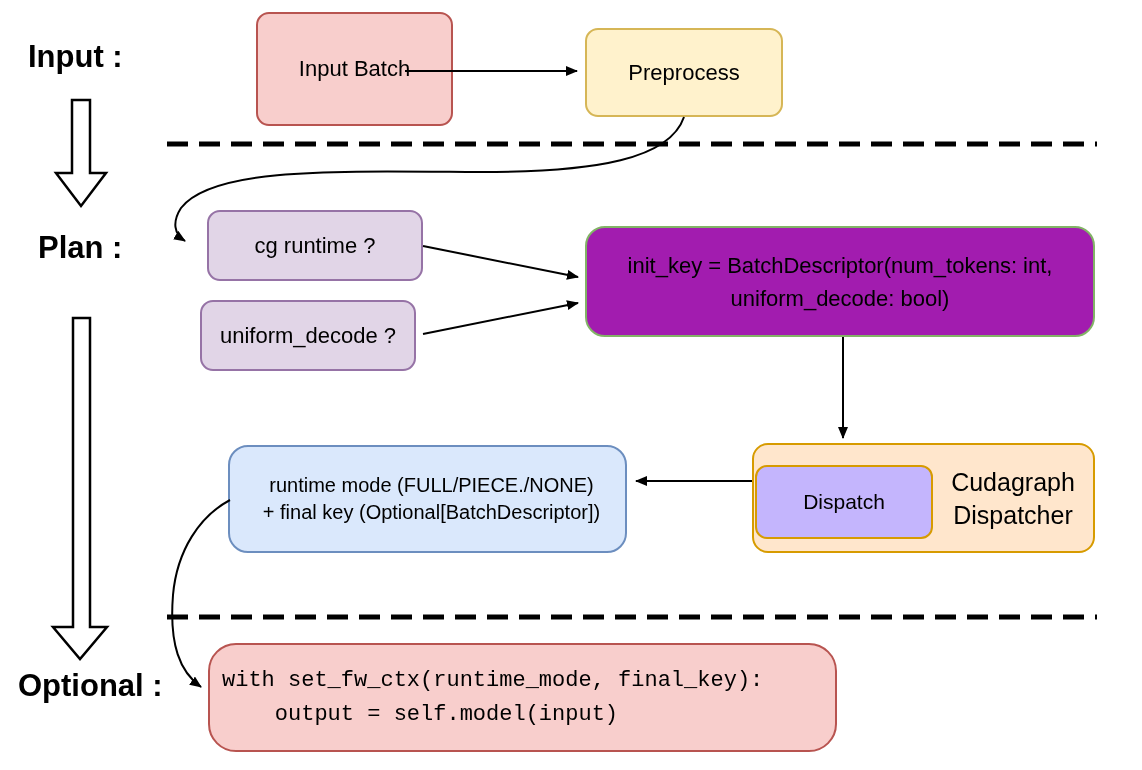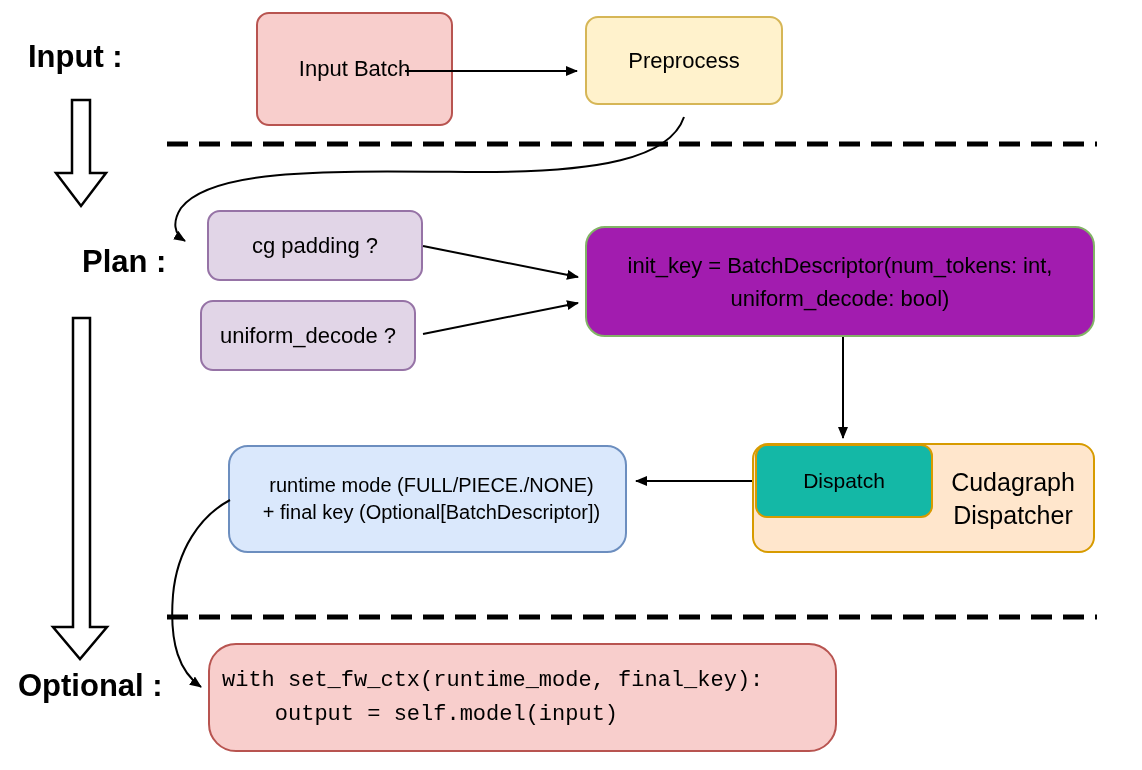--- a/index.html
+++ b/index.html
@@ -31,39 +31,39 @@
     font-size:22px;
     line-height:1.25;
   }
   .node .ln{white-space:nowrap;}
   .red   {background:#F8CECC;border-color:#B85450;}
   .yellow{background:#FFF2CC;border-color:#D6B656;}
   .purple{background:#E1D5E7;border-color:#9673A6;}
   .green {background:#a21caf;border-color:#82B366;border-radius:20px;}
   .blue  {background:#DAE8FC;border-color:#6C8EBF;border-radius:20px;}
   .orange{background:#FFE6CC;border-color:#D79B00;border-radius:16px;}
-  .orange-inner{background:#14b8a6;border-color:#D79B00;border-radius:12px;}
+  .orange-inner{background:#c4b5fd;border-color:#D79B00;border-radius:12px;margin-top:21px;}
 
   #node-input-batch   {left:208px;top:12px;width:197px;height:114px;margin-left:48px;}
-  #node-preprocess    {left:585px;top:16px;width:198px;height:89px;}
+  #node-preprocess    {left:585px;top:28px;width:198px;height:89px;}
   #node-cg-padding    {left:207px;top:210px;width:216px;height:71px;}
   #node-uniform-decode{left:200px;top:300px;width:216px;height:71px;}
   #node-init-key      {left:585px;top:226px;width:510px;height:111px;font-size:22px;line-height:33px;}
   #node-cudagraph     {left:752px;top:443px;width:343px;height:110px;display:block;}
   #node-dispatch      {position:absolute;left:1px;top:-1px;width:178px;height:74px;font-size:21px;}
   #cudagraph-text     {position:absolute;left:183px;top:21px;width:152px;text-align:center;font-size:25px;line-height:33px;}
   #node-runtime       {left:228px;top:445px;width:399px;height:108px;font-size:20px;line-height:27px;padding-left:8px;}
   #node-execute-code  {left:208px;top:643px;width:629px;height:109px;
                        align-items:flex-start;padding-left:12px;
                        font-family:"Liberation Mono", monospace;
                        font-size:22px;line-height:34px;border-radius:28px;}
   #node-execute-code .ln{white-space:pre;}
 
   #label-input  {left:28px;top:39px;}
-  #label-plan   {left:38px;top:244px;margin-left:44px;}
+  #label-plan   {left:38px;top:230px;}
   #label-execute{left:18px;top:668px;}
 
   #connector-layer{
     position:absolute;left:0;top:0;width:1142px;height:770px;
     pointer-events:none;
   }
 </style>
 </head>
 <body>
 
@@ -75,21 +75,21 @@
 
   <div class="node red" id="node-input-batch">
     <span class="ln">Input Batch</span>
   </div>
 
   <div class="node yellow" id="node-preprocess">
     <span class="ln">Preprocess</span>
   </div>
 
   <div class="node purple" id="node-cg-padding">
-    <span class="ln">cg padding ?</span>
+    <span class="ln">cg runtime ?</span>
   </div>
 
   <div class="node purple" id="node-uniform-decode">
     <span class="ln">uniform_decode ?</span>
   </div>
 
   <div class="node green" id="node-init-key">
     <span class="ln">init_key = BatchDescriptor(num_tokens: int,</span>
     <span class="ln">uniform_decode: bool)</span>
   </div>

